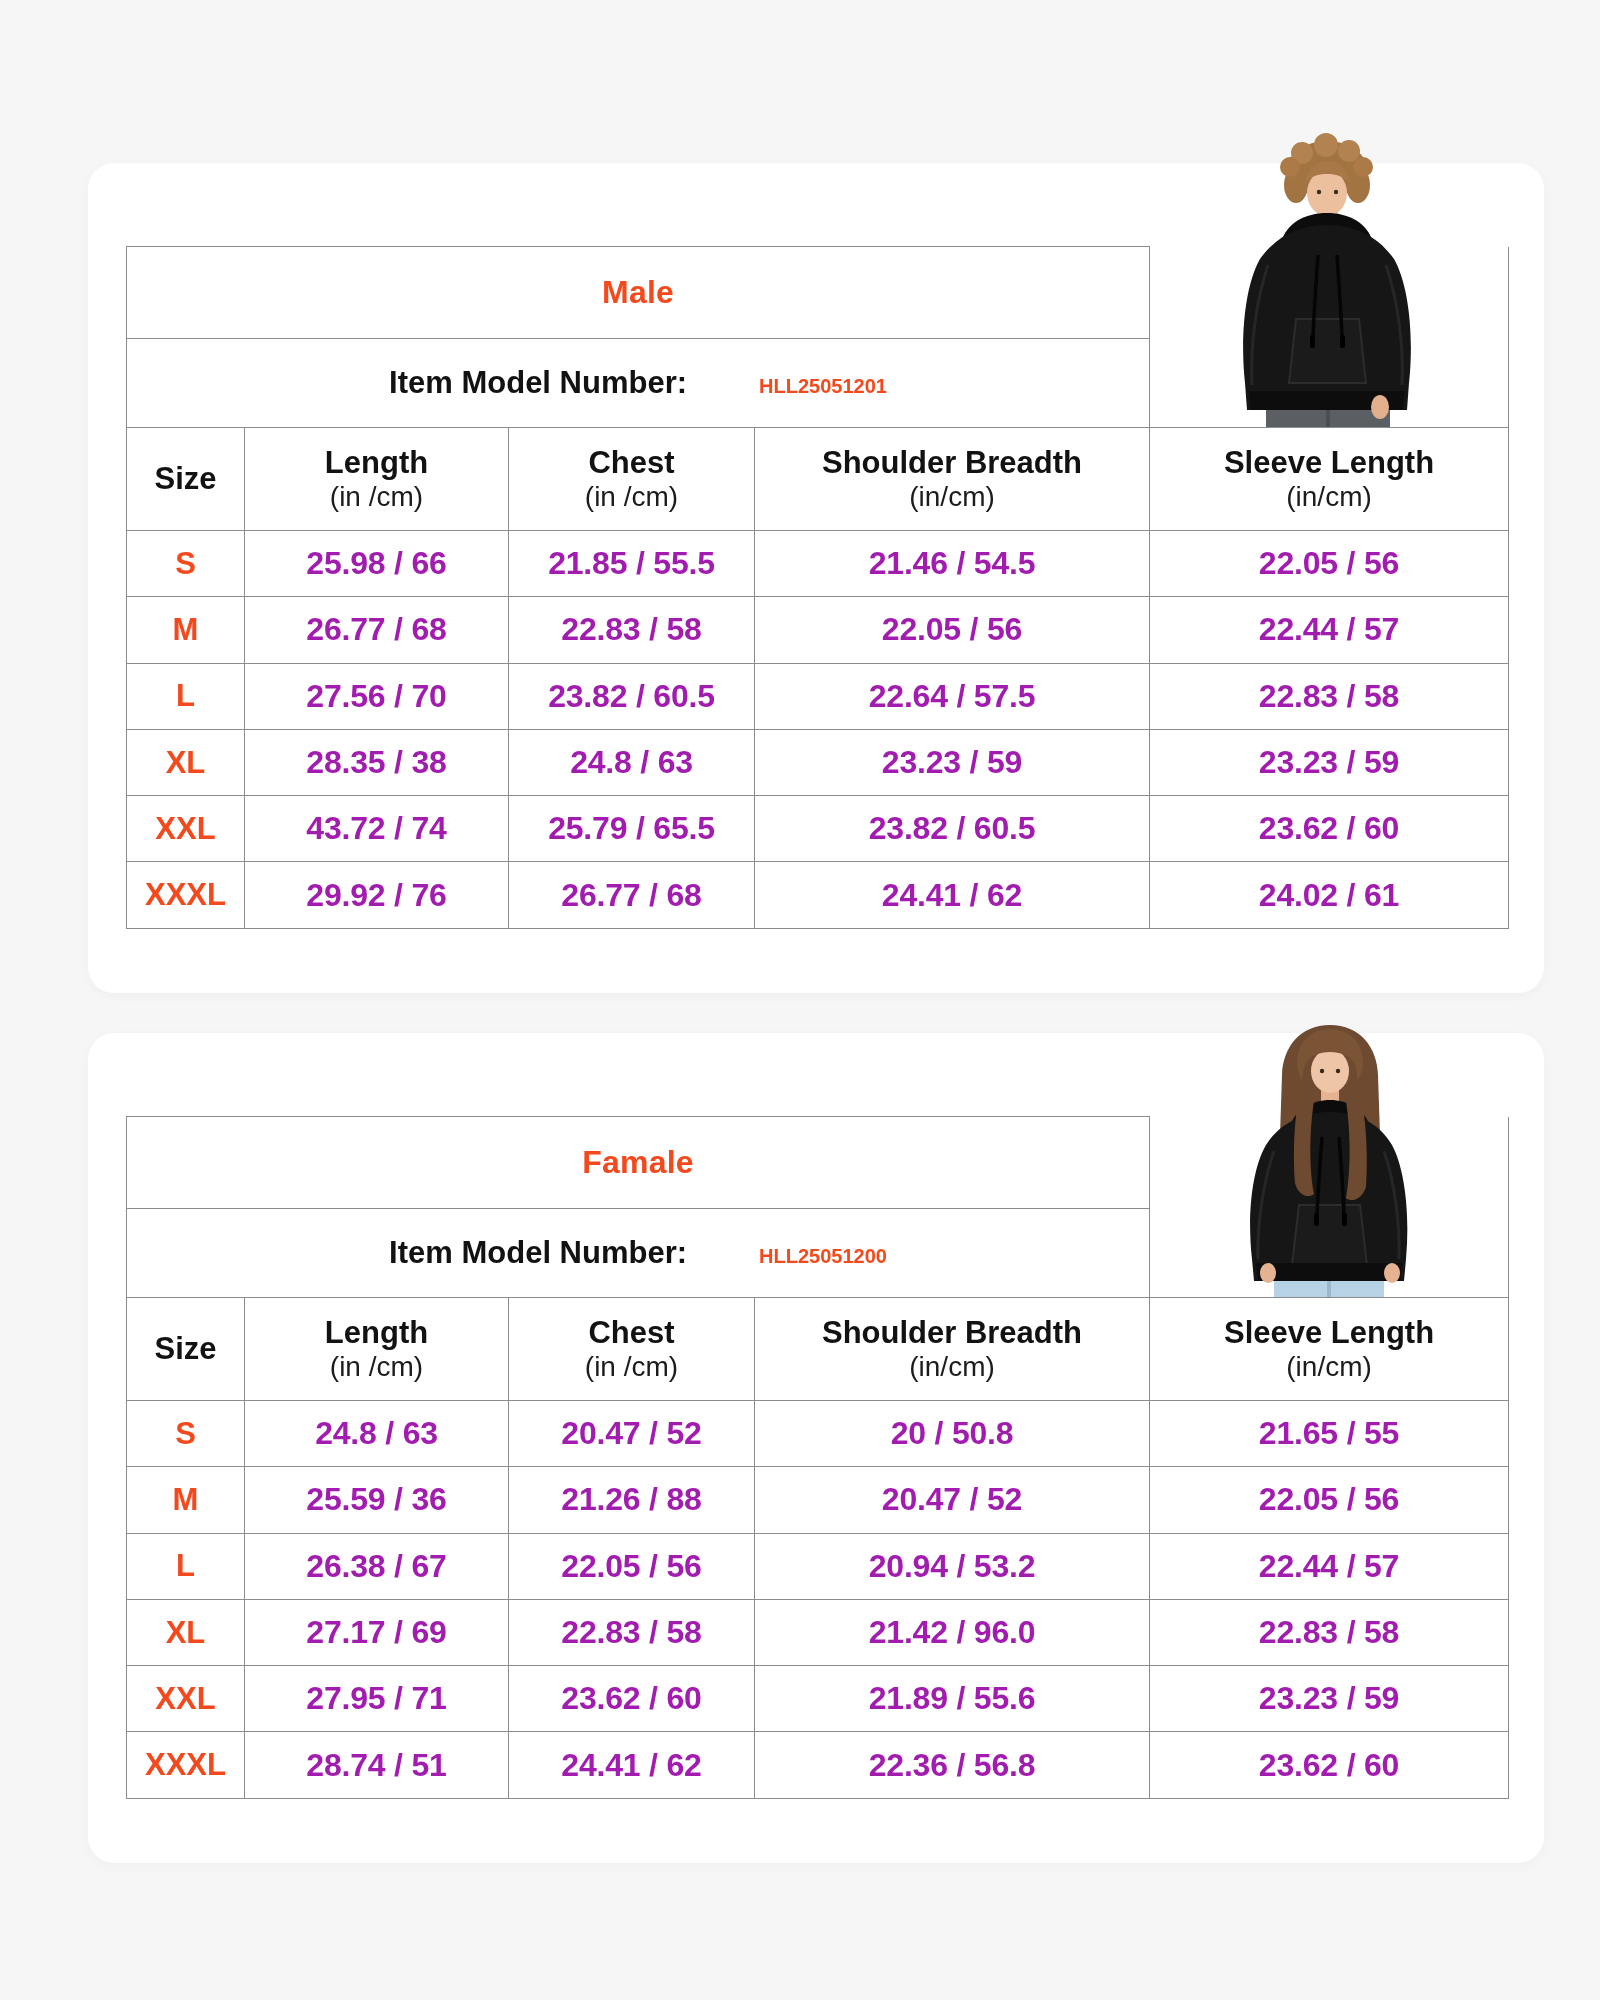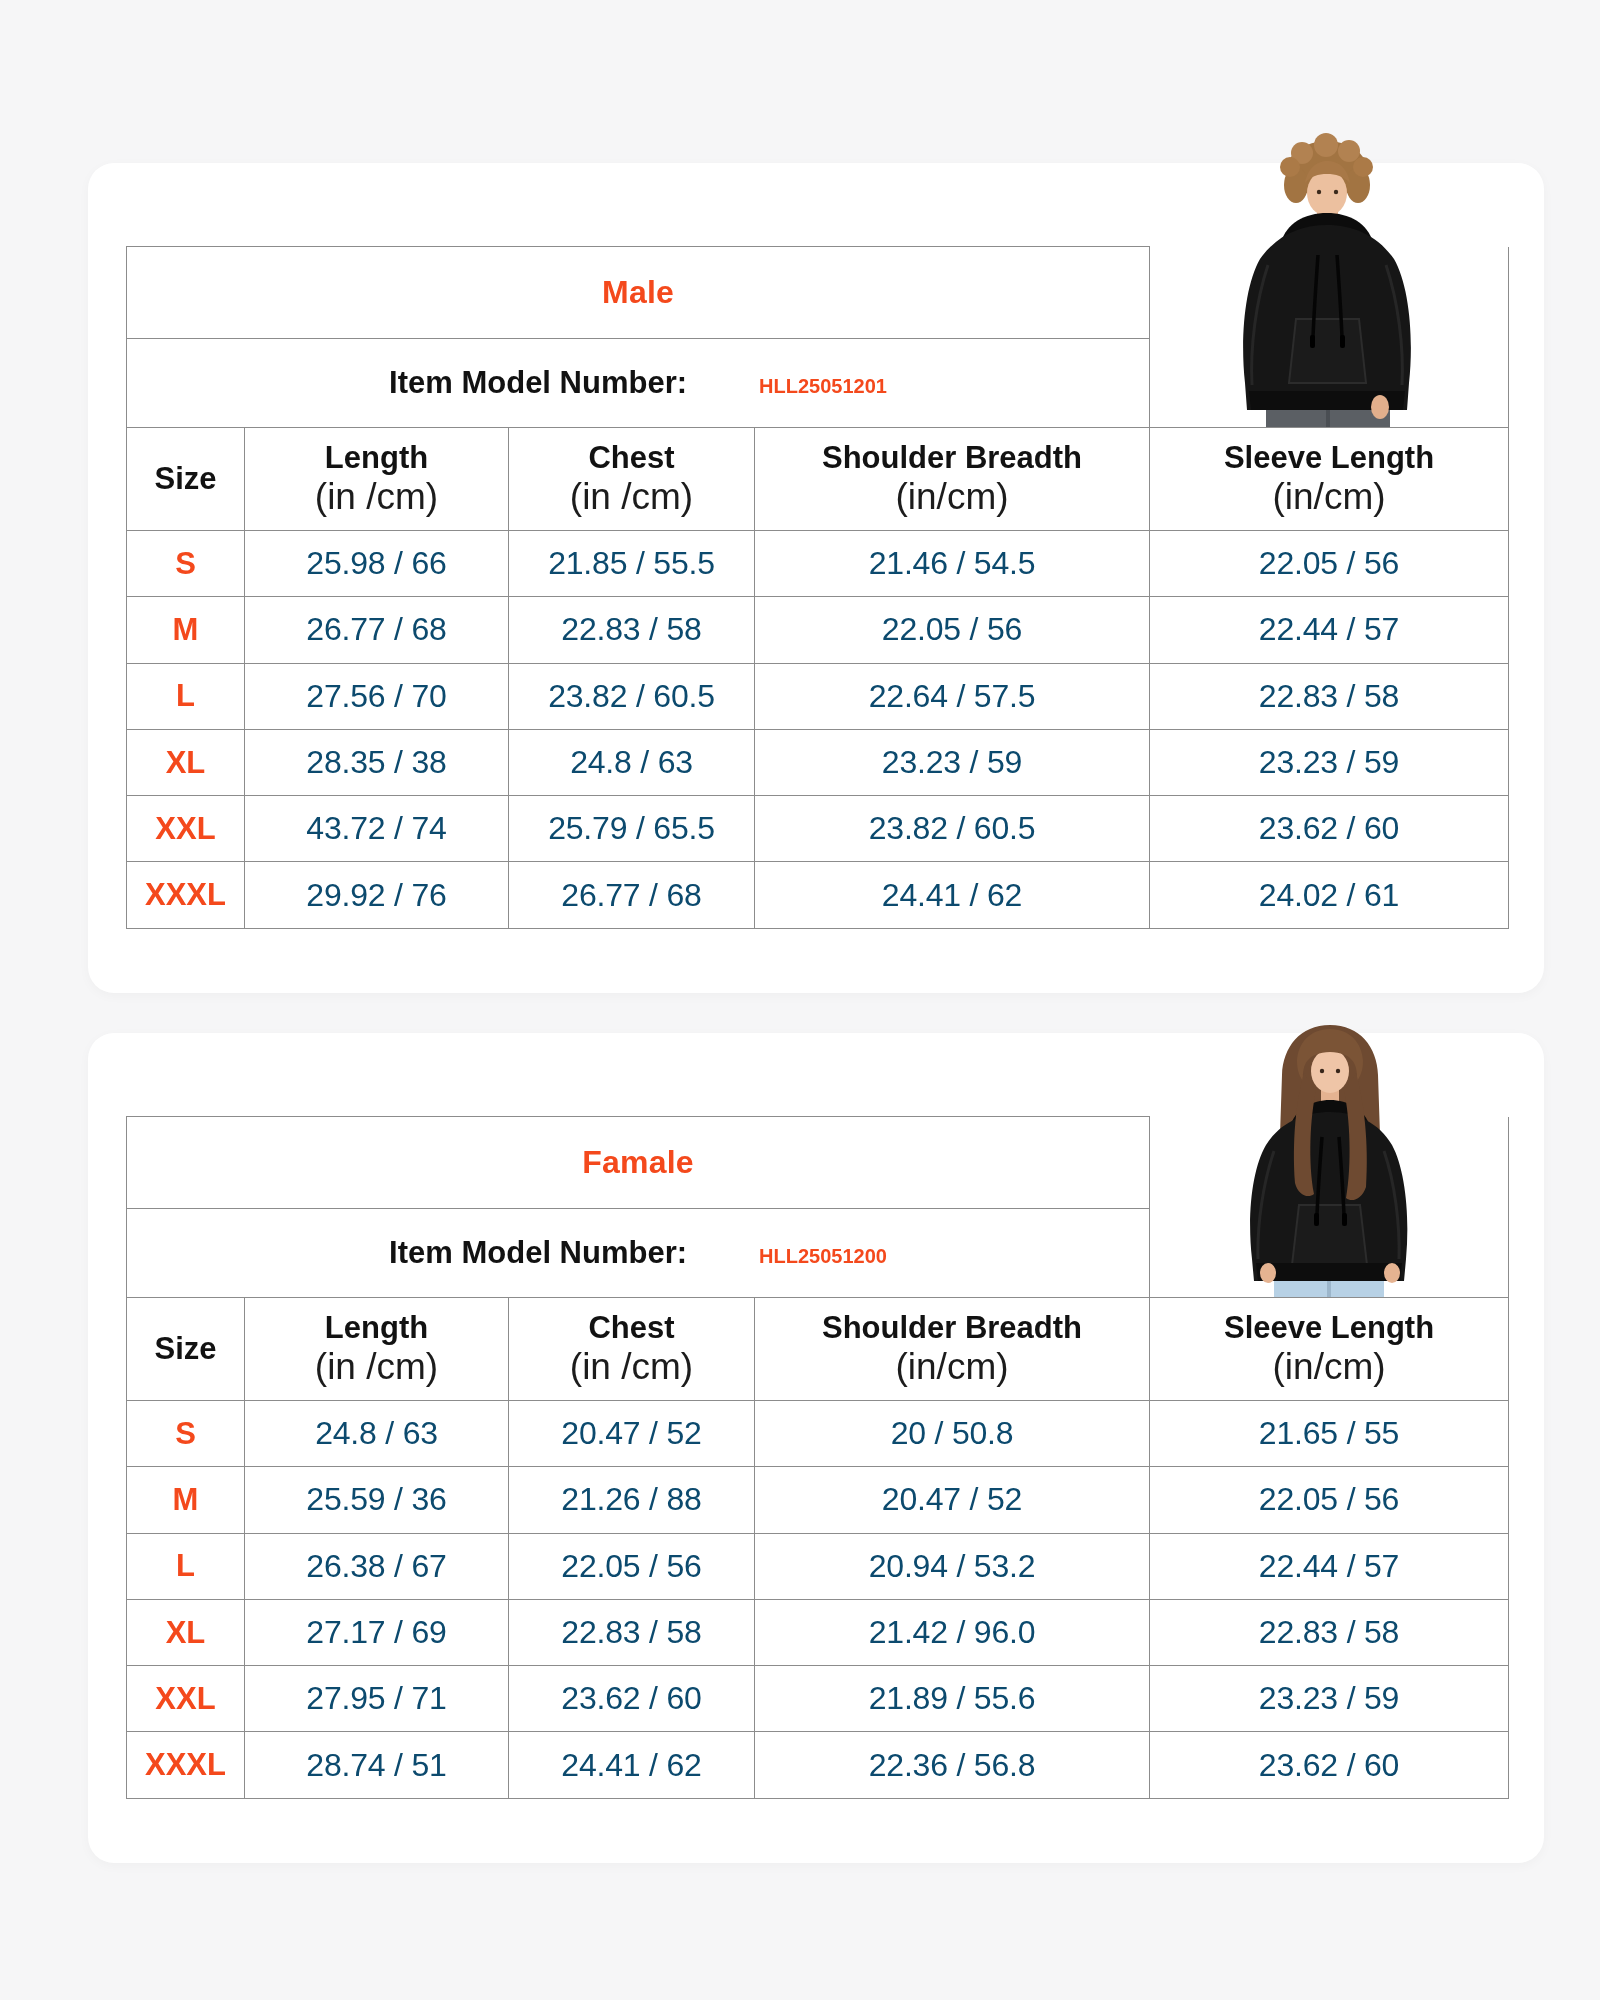--- a/index.html
+++ b/index.html
@@ -33,25 +33,25 @@
   tr.row-head   { height:103px; }
   tr.data-row   { height:66.3px; }
 
   .label-cell { text-align:left; padding-left:27px; }
   .gender-text { color:#f4491c; font-weight:700; font-size:32px; letter-spacing:.2px; }
   .iml { color:#121212; font-weight:700; font-size:31px; }
   .imn { color:#f4491c; font-weight:700; font-size:20px; margin-left:72px; }
 
   th { color:#121212; }
   th .t { display:block; font-weight:700; font-size:31px; line-height:1.16; }
-  th .u { display:block; font-weight:400; font-size:37px; line-height:1.16; color:#1c1c1c;text-align:center; }
+  th .u { display:block; font-weight:400; font-size:28px; line-height:1.16; color:#1c1c1c;text-align:center; }
   th .u:empty { display:none; }
 
   .size-cell { color:#f4491c; font-weight:700; font-size:31px; }
-  .val { color:#0c4a6e; font-weight:400; font-size:32px; letter-spacing:-0.2px; }
+  .val { color:#a21caf; font-weight:700; font-size:32px; letter-spacing:-0.2px; }
 
   td.photo-cell { border-top:none; }
 
   .model-photo { position:absolute; right:36px; z-index:3; pointer-events:none; }
   #male-card .model-photo   { top:-30px; width:358px; height:294px; }
   #female-card .model-photo { top:-18px; width:358px; height:282px; }
   .model-photo svg { display:block; width:100%; height:100%; }
 </style>
 </head>
 <body>

